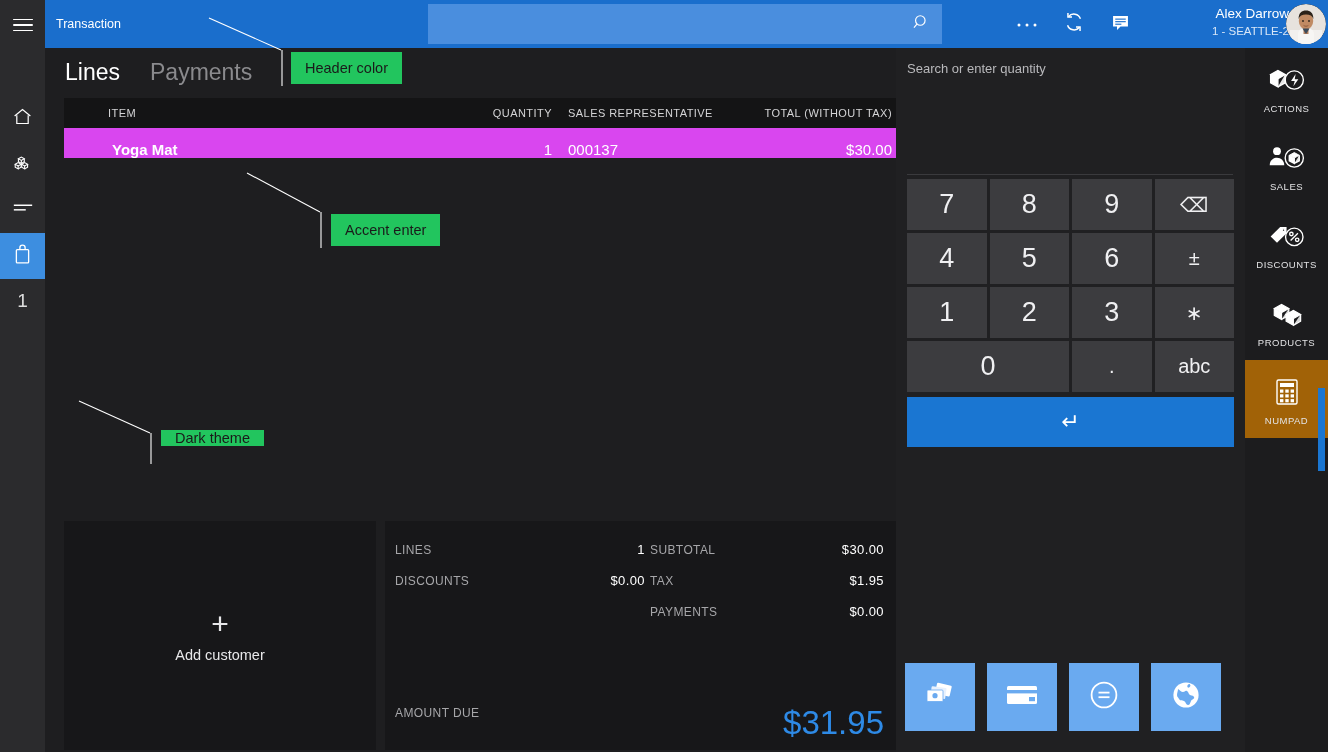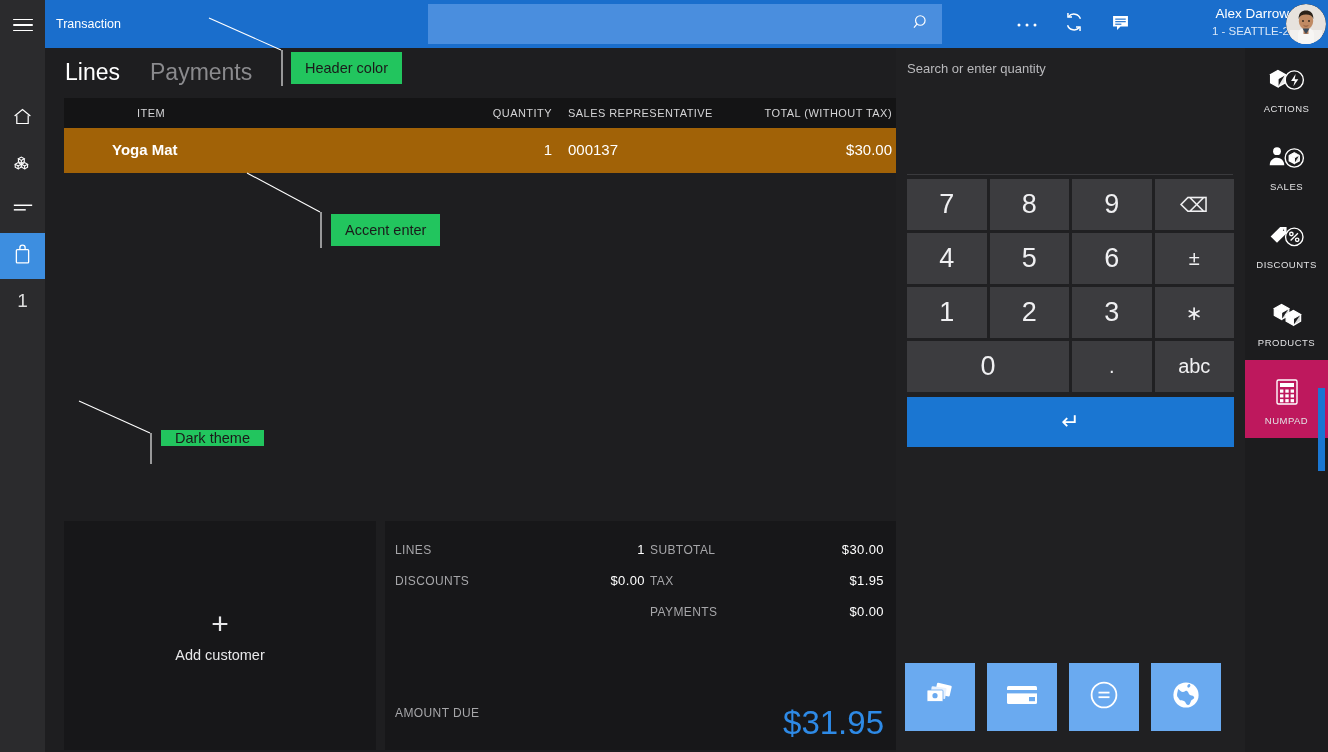--- a/index.html
+++ b/index.html
@@ -102,28 +102,28 @@
   #grid {
     position: absolute; left: 64px; top: 98px;
     width: 832px; height: 404px;
   }
   #grid-head {
     position: relative;
     height: 30px; background: #141415;
     color: #d4d4d6; font-size: 11px; letter-spacing: .45px;
   }
   #grid-head .gh { position: absolute; top: 9px; }
-  #grid-head .gh-item  { left: 73px; }
+  #grid-head .gh-item  { left: 44px; }
   #grid-head .gh-qty   { left: 360px; width: 128px; text-align: right; }
   #grid-head .gh-rep   { left: 504px; }
   #grid-head .gh-total { left: 620px; width: 208px; text-align: right; }
 
   .grid-row {
-    position: relative; height: 45px;
-    background: #a16207; color: #ffffff;
+    position: relative; height: 30px;
+    background: #d946ef; color: #ffffff;
   }
   .grid-row .gc { position: absolute; top: 13px; font-size: 15px; }
   .grid-row .gc-item  { left: 48px; font-weight: 600; }
   .grid-row .gc-qty   { left: 360px; width: 128px; text-align: right; }
   .grid-row .gc-rep   { left: 504px; }
   .grid-row .gc-total { left: 620px; width: 208px; text-align: right; }
 
   
   #customer-panel {
     position: absolute; left: 64px; top: 521px;
@@ -216,21 +216,21 @@
     position: absolute; left: 1245px; top: 48px;
     width: 83px; height: 704px;
     background: #1c1c1e;
   }
   .rr-item {
     position: relative;
     width: 83px; height: 78px;
     display: flex; flex-direction: column;
     align-items: center; justify-content: center;
   }
-  .rr-item.active { background: #be185d; }
+  .rr-item.active { background: #a16207; }
   .rr-item .rr-ico { height: 40px; display: flex; align-items: center; justify-content: center; color: #fff; }
   .rr-item .rr-lbl {
     margin-top: 3px; font-size: 9.5px;
     letter-spacing: .5px; color: #e2e2e4;
   }
   #rr-scroll {
     position: absolute; right: 3px; top: 340px;
     width: 7px; height: 83px; background: #1a76d2;
   }
 

